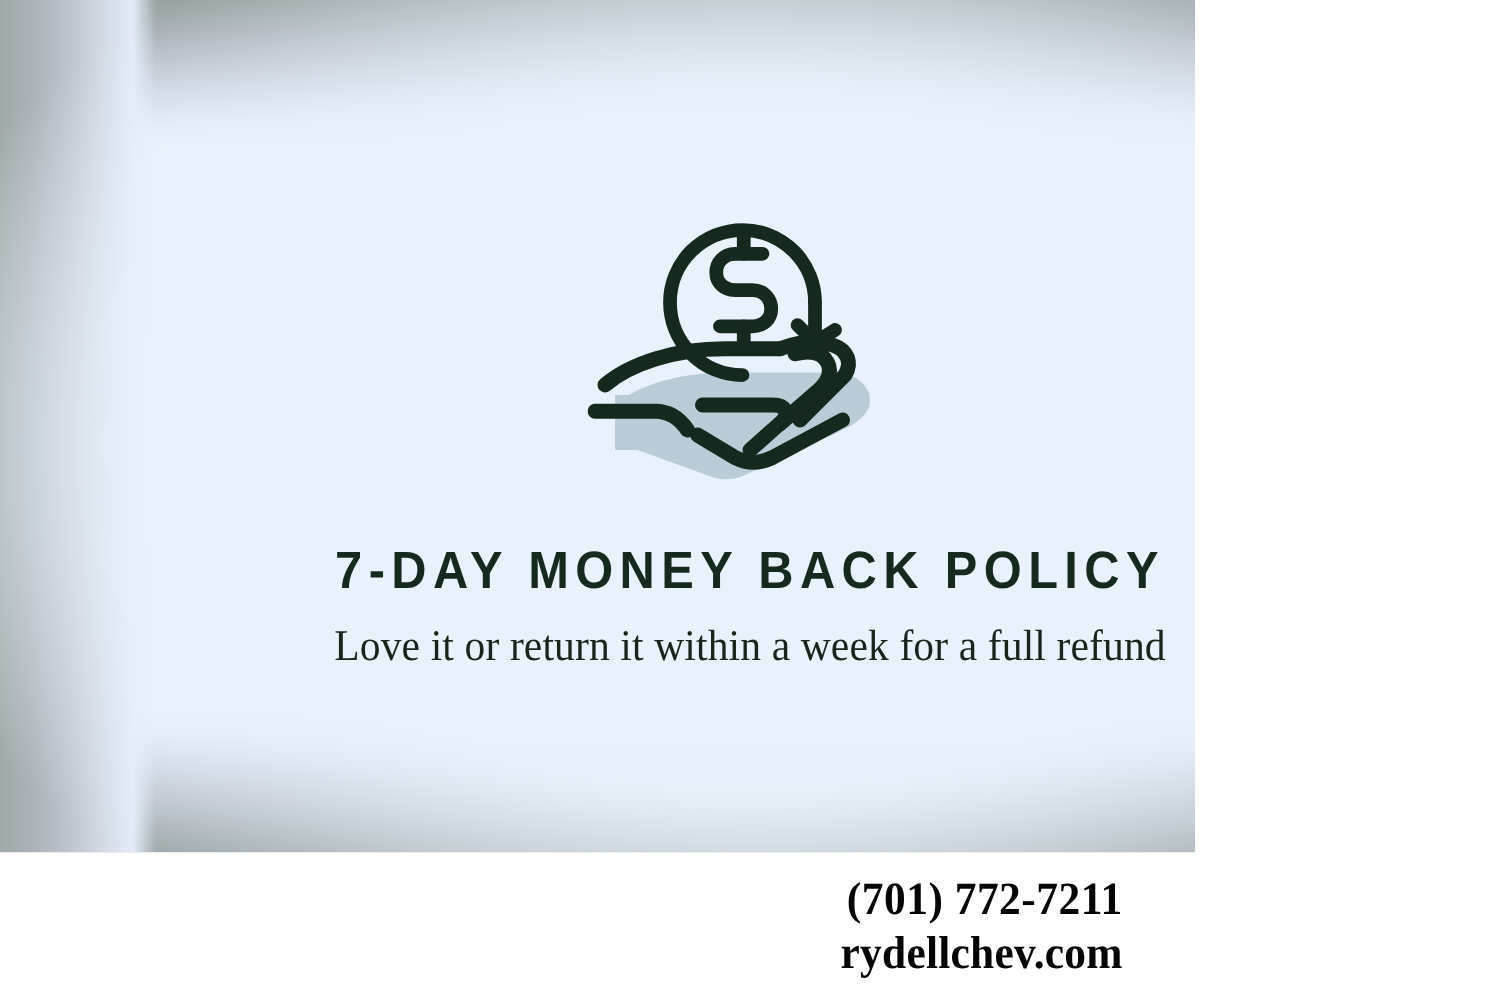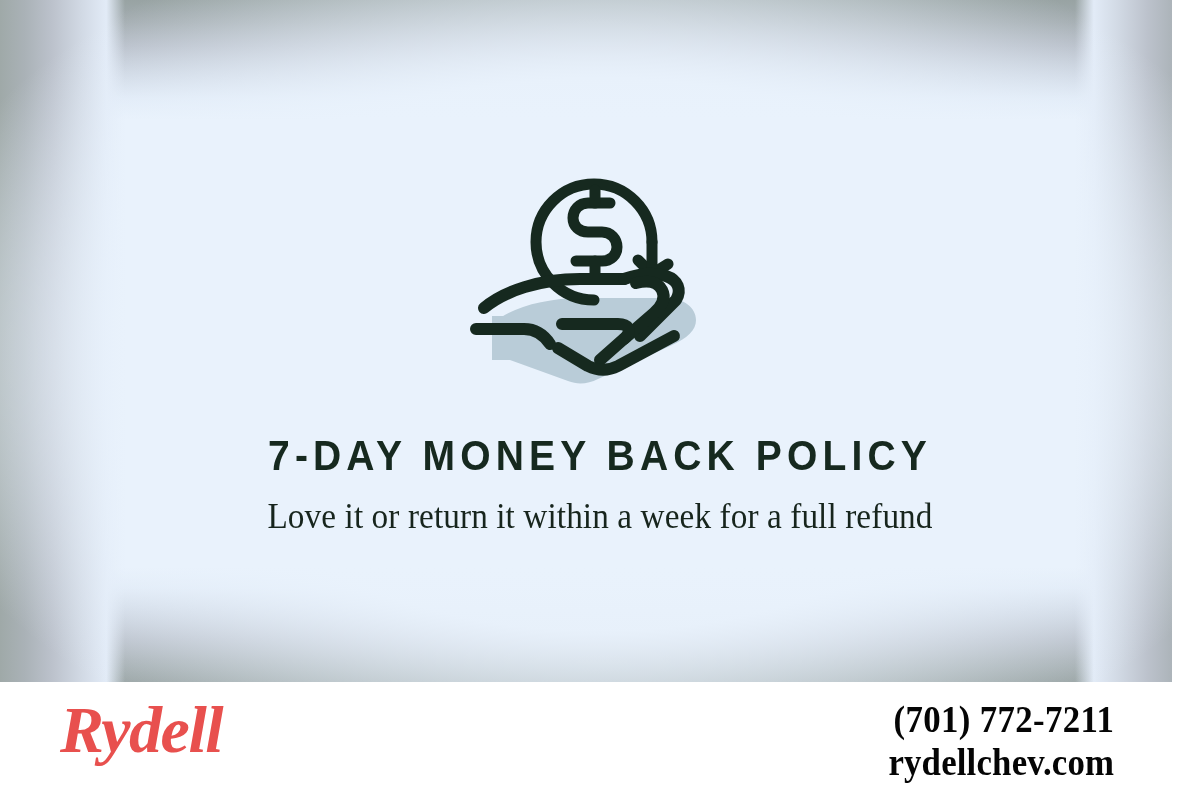--- a/index.html
+++ b/index.html
@@ -9,21 +9,21 @@
   body {
     width: 1200px;
     height: 800px;
     overflow: hidden;
     font-family: "Liberation Sans", sans-serif;
     background: #ffffff;
   }
 
   #poster {
     position: relative;
-    width: 1172px;
+    width: 956px;
     height: 800px;
     overflow: hidden;
     background: #e9f2fc;
   }
 
   
   #hero {
     position: absolute;
     left: 0;
     top: 0;
@@ -238,20 +238,19 @@
       </g>
     </svg>
   </div>
 
   <div id="headline">7-DAY MONEY BACK POLICY</div>
 
   <div id="subhead">Love it or return it within a week for a full refund</div>
 
   <div id="footer"></div>
 
-  <div id="logo">Rydell</div>
 
   <div id="contact">
     <div class="phone">(701) 772-7211</div>
     <div class="web">rydellchev.com</div>
   </div>
 
 </div>
 
 </body></html>

